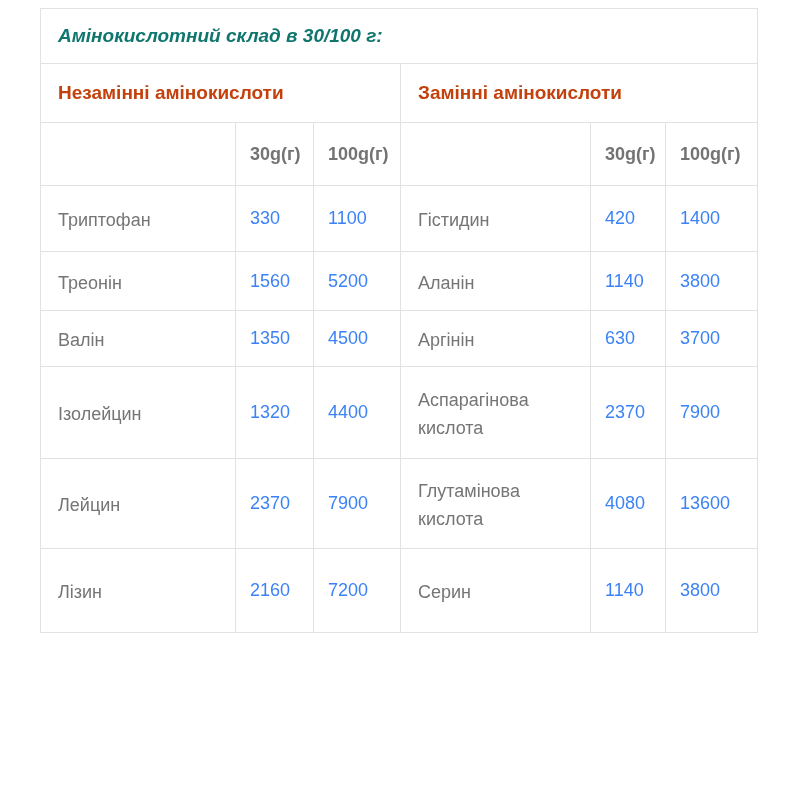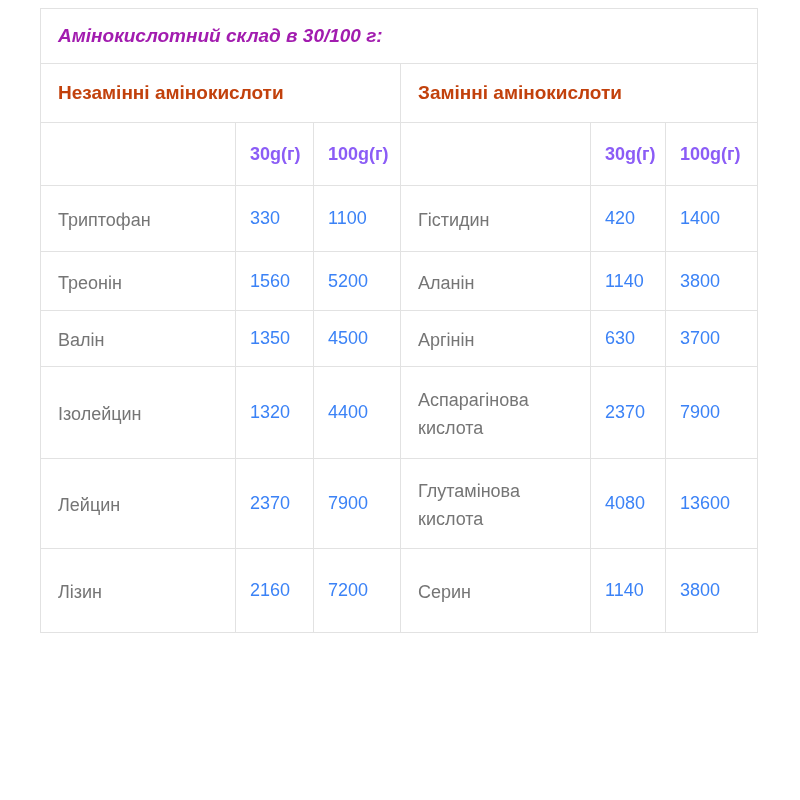--- a/index.html
+++ b/index.html
@@ -28,36 +28,36 @@
     text-align: left;
     background: #ffffff;
   }
   
   .title-cell {
     height: 55px;
     padding: 8px 10px 8px 17px;
     font-size: 19px;
     font-weight: bold;
     font-style: italic;
-    color: #a21caf;
+    color: #0f766e;
   }
   
   .section-cell {
     height: 59px;
     padding: 8px 10px 8px 17px;
     font-size: 19px;
     font-weight: bold;
     color: #c2410c;
   }
   
   .subheader-row th {
     height: 63px;
     font-size: 18px;
     font-weight: bold;
-    color: #8b5cf6;
+    color: #737373;
     padding: 8px 6px 8px 14px;
   }
   
   .name-cell {
     padding: 10px 45px 7px 17px;
     font-size: 18px;
     color: #757575;
     line-height: 28px;
   }
   .value-cell {

